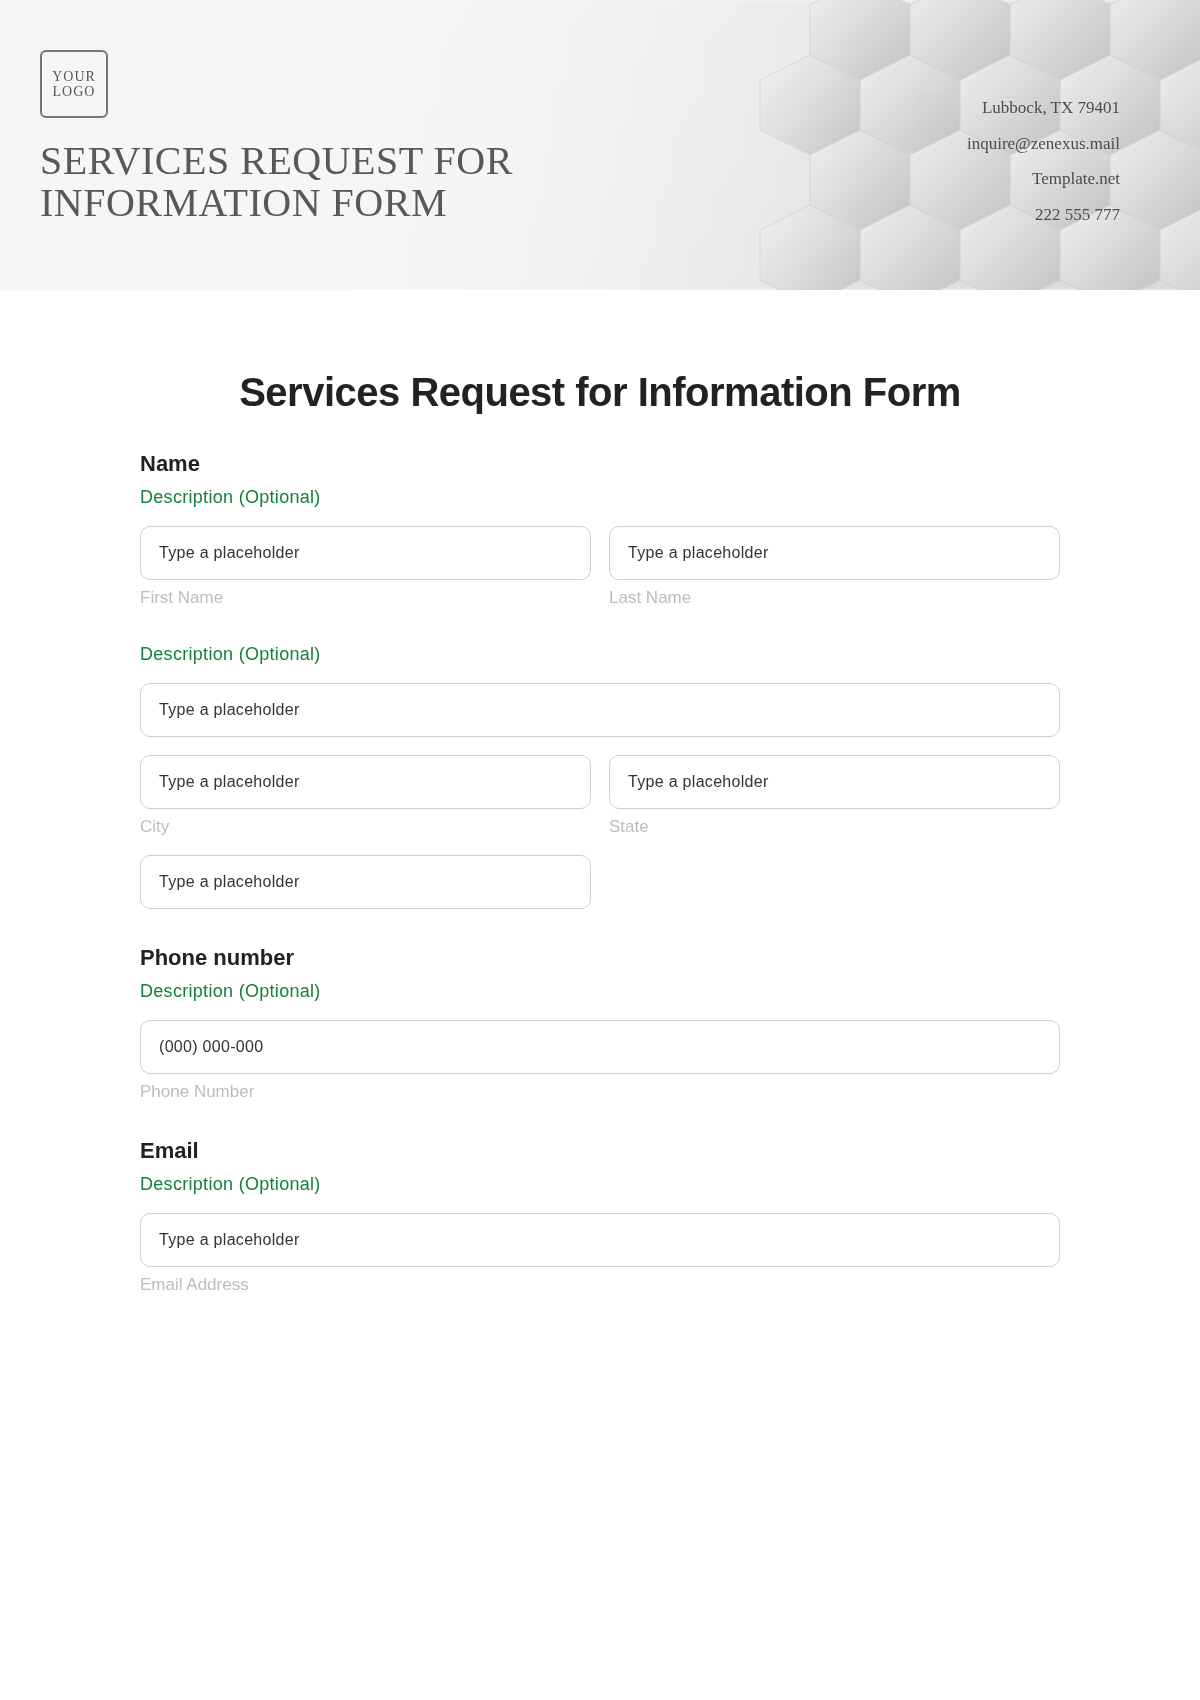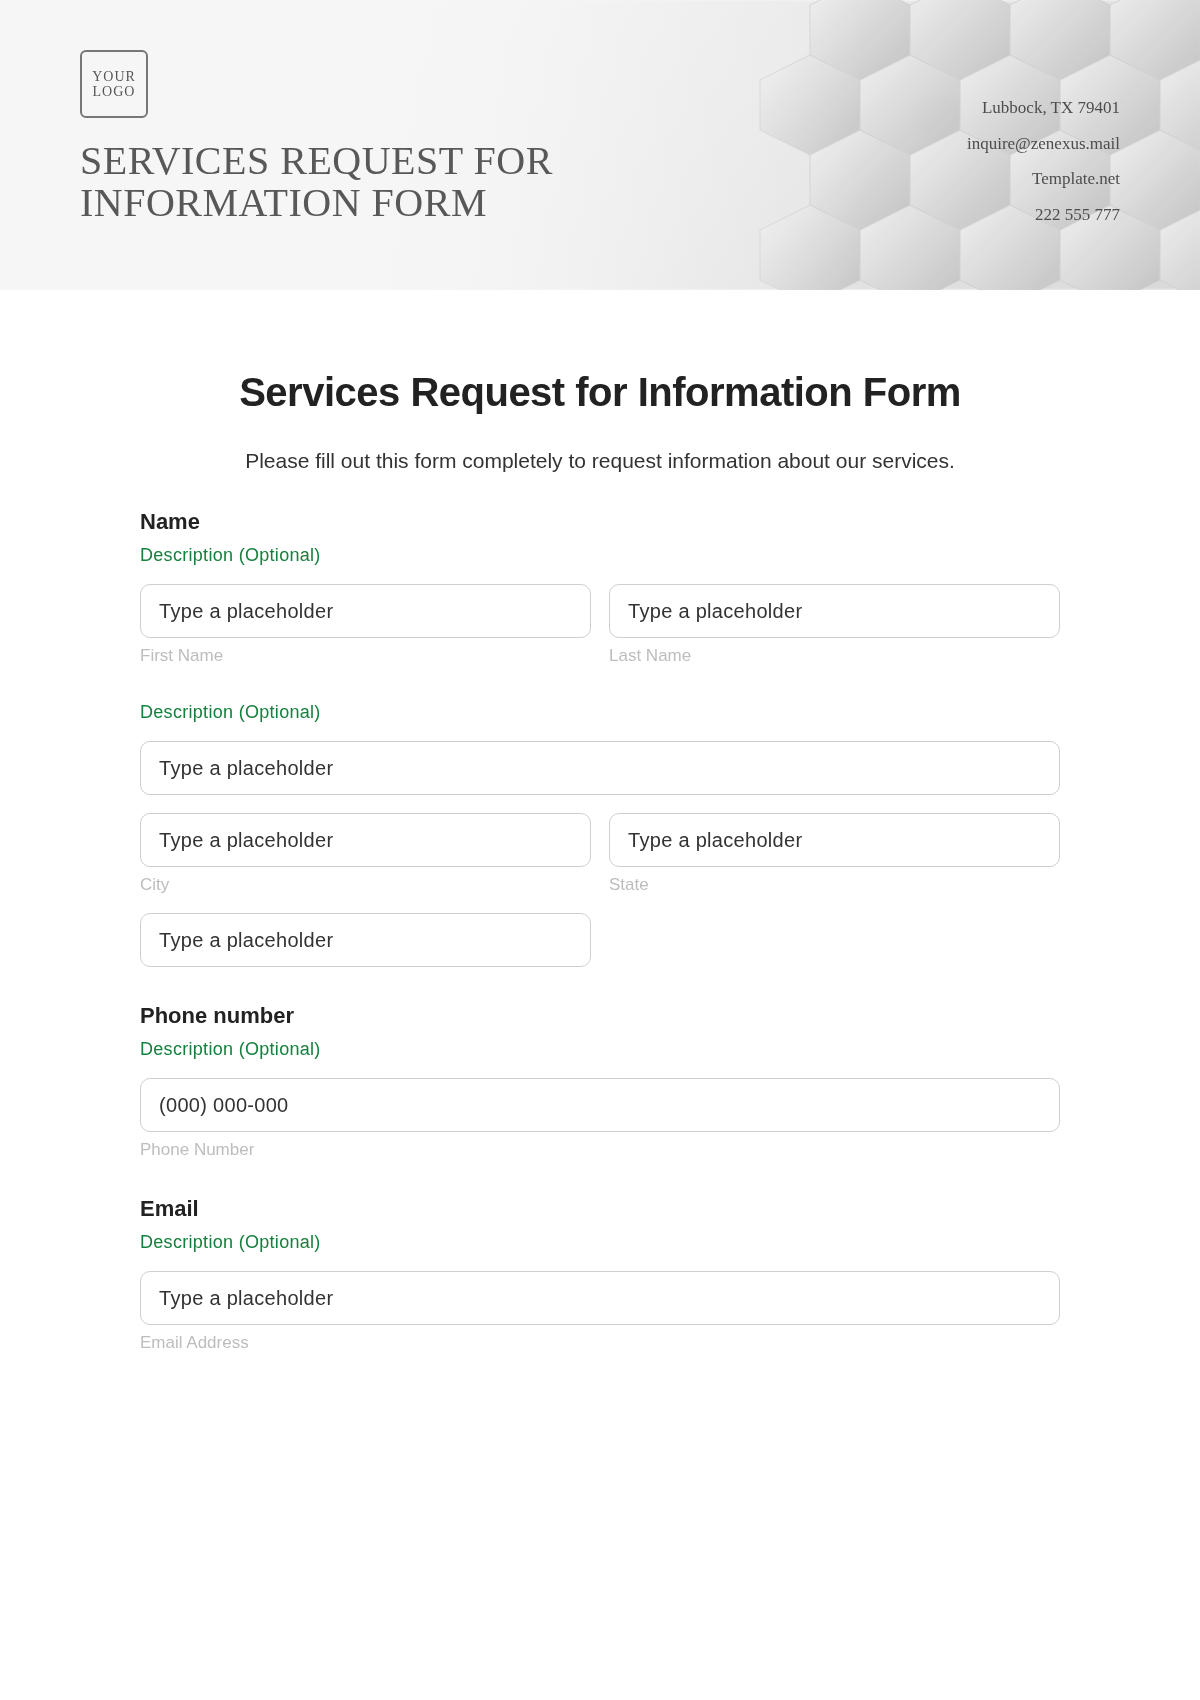--- a/index.html
+++ b/index.html
@@ -45,21 +45,21 @@
     position: absolute;
     inset: 0;
     z-index: 1;
     background: linear-gradient(to right, #f6f6f6 0%, #f6f6f6 28%, rgba(246,246,246,0.85) 40%, rgba(246,246,246,0.3) 58%, rgba(246,246,246,0) 72%);
   }
   .header-content {
     position: relative;
     z-index: 2;
     display: flex;
     justify-content: space-between;
-    padding: 50px 80px 0 80px;
+    padding: 50px 80px 0 40px;
   }
   .logo-box {
     width: 68px; height: 68px;
     border: 2px solid #777;
     border-radius: 6px;
     display: flex;
     align-items: center;
     justify-content: center;
     text-align: center;
     font-size: 14px;
@@ -128,21 +128,21 @@
     margin-top: 18px;
   }
   .col { flex: 1; }
   .col-half { flex: 0 0 calc(50% - 9px); }
   .input {
     width: 100%;
     height: 54px;
     border: 1.5px solid #cfcfcf;
     border-radius: 10px;
     padding: 0 18px;
-    font-size: 20px;
+    font-size: 16px;
     color: #222;
     background: #fff;
     outline: none;
   }
   .input::placeholder { color: #333; opacity: 1; letter-spacing: 0.3px; }
   .sublabel {
     font-size: 17px;
     color: #bdbdbd;
     margin-top: 8px;
   }
@@ -195,21 +195,20 @@
         <div>Lubbock, TX 79401</div>
         <div>inquire@zenexus.mail</div>
         <div>Template.net</div>
         <div>222 555 777</div>
       </div>
     </div>
   </div>
 
   <div class="body">
     <h1 class="form-title">Services Request for Information Form</h1>
-    <p class="form-intro">Please fill out this form completely to request information about our services.</p>
 
 
     <div class="field-group">
       <div class="field-label">Name</div>
       <div class="field-desc">Description (Optional)</div>
       <div class="row">
         <div class="col">
           <input class="input" type="text" placeholder="Type a placeholder" style="">
           <div class="sublabel">First Name</div>
         </div>

